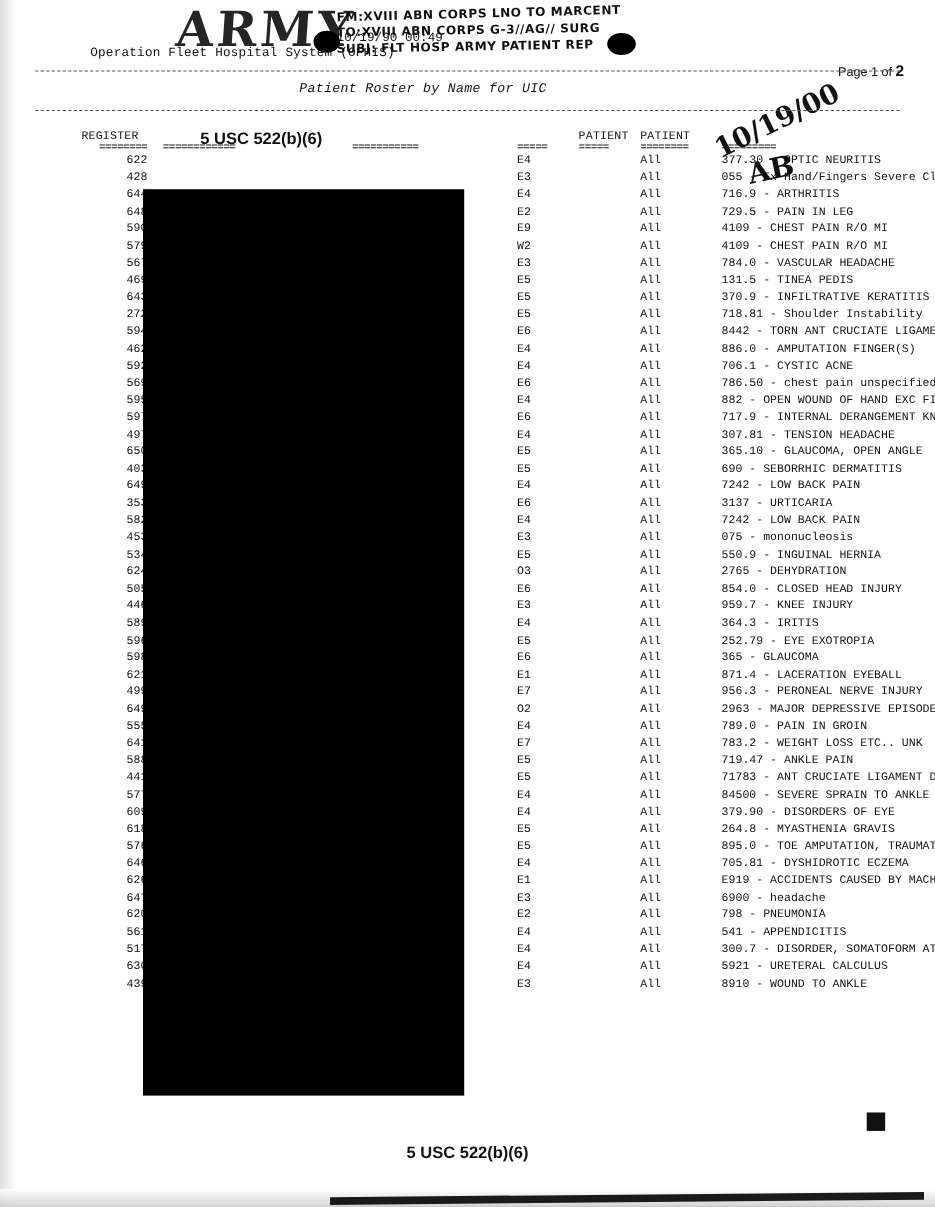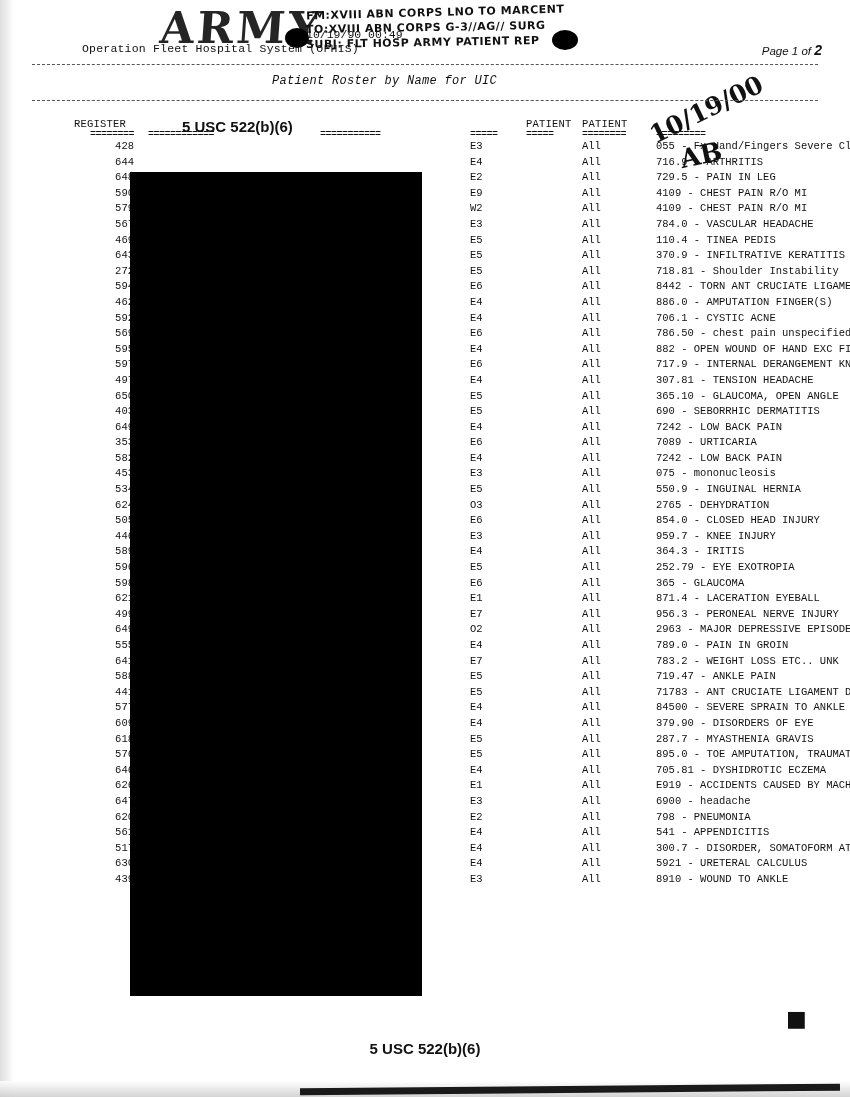--- a/index.html
+++ b/index.html
@@ -110,24 +110,23 @@
     margin-left: 48px;
   }
   .run-date {
     position: absolute;
     left: 306px; top: 28px;
     font-size: 11.5px;
     white-space: nowrap;
   }
   .page-num {
     position: absolute;
-    right: 28px; top: 42px;
+    right: 28px; top: 56px;
     font-size: 11.5px;
     white-space: nowrap;
-    font-style: italic;
   }
   .page-num b { font-size: 14px; }
 
   .rule {
     position: absolute;
     left: 32px;
     width: 786px;
     border-top: 1px dashed #555;
   }
   .rule-1 { top: 64px; }
@@ -285,20 +284,30 @@
           <td class="c-cat">
               <span class="eq">========</span>
             </td>
           <td class="c-diag">
               <span class="eq">=========</span>
             </td>
         </tr>
       </thead>
       <tbody id="roster-body">
           <tr>
+            <td class="c-reg">622</td>
+            <td class="c-name"></td>
+            <td class="c-ssn"></td>
+            <td class="c-unit"></td>
+            <td class="c-grade">E4</td>
+            <td class="c-type"></td>
+            <td class="c-cat">All</td>
+            <td class="c-diag">377.30 - OPTIC NEURITIS</td>
+          </tr>
+          <tr>
             <td class="c-reg">428</td>
             <td class="c-name"></td>
             <td class="c-ssn"></td>
             <td class="c-unit"></td>
             <td class="c-grade">E3</td>
             <td class="c-type"></td>
             <td class="c-cat">All</td>
             <td class="c-diag">055 - Fx Hand/Fingers Severe ClsrRd</td>
           </tr>
           <tr>
@@ -352,21 +361,21 @@
             <td class="c-diag">784.0 - VASCULAR HEADACHE</td>
           </tr>
           <tr>
             <td class="c-reg">469</td>
             <td class="c-name"></td>
             <td class="c-ssn"></td>
             <td class="c-unit"></td>
             <td class="c-grade">E5</td>
             <td class="c-type"></td>
             <td class="c-cat">All</td>
-            <td class="c-diag">110.4 - TINEA PEDIS</td>
+            <td class="c-diag">131.5 - TINEA PEDIS</td>
           </tr>
           <tr>
             <td class="c-reg">643</td>
             <td class="c-name"></td>
             <td class="c-ssn"></td>
             <td class="c-unit"></td>
             <td class="c-grade">E5</td>
             <td class="c-type"></td>
             <td class="c-cat">All</td>
             <td class="c-diag">370.9 - INFILTRATIVE KERATITIS</td>
@@ -482,21 +491,21 @@
             <td class="c-diag">7242 - LOW BACK PAIN</td>
           </tr>
           <tr>
             <td class="c-reg">353</td>
             <td class="c-name"></td>
             <td class="c-ssn"></td>
             <td class="c-unit"></td>
             <td class="c-grade">E6</td>
             <td class="c-type"></td>
             <td class="c-cat">All</td>
-            <td class="c-diag">7089 - URTICARIA</td>
+            <td class="c-diag">3137 - URTICARIA</td>
           </tr>
           <tr>
             <td class="c-reg">582</td>
             <td class="c-name"></td>
             <td class="c-ssn"></td>
             <td class="c-unit"></td>
             <td class="c-grade">E4</td>
             <td class="c-type"></td>
             <td class="c-cat">All</td>
             <td class="c-diag">7242 - LOW BACK PAIN</td>
@@ -672,21 +681,21 @@
             <td class="c-diag">379.90 - DISORDERS OF EYE</td>
           </tr>
           <tr>
             <td class="c-reg">618</td>
             <td class="c-name"></td>
             <td class="c-ssn"></td>
             <td class="c-unit"></td>
             <td class="c-grade">E5</td>
             <td class="c-type"></td>
             <td class="c-cat">All</td>
-            <td class="c-diag">287.7 - MYASTHENIA GRAVIS</td>
+            <td class="c-diag">264.8 - MYASTHENIA GRAVIS</td>
           </tr>
           <tr>
             <td class="c-reg">576</td>
             <td class="c-name"></td>
             <td class="c-ssn"></td>
             <td class="c-unit"></td>
             <td class="c-grade">E5</td>
             <td class="c-type"></td>
             <td class="c-cat">All</td>
             <td class="c-diag">895.0 - TOE AMPUTATION, TRAUMATIC</td>

